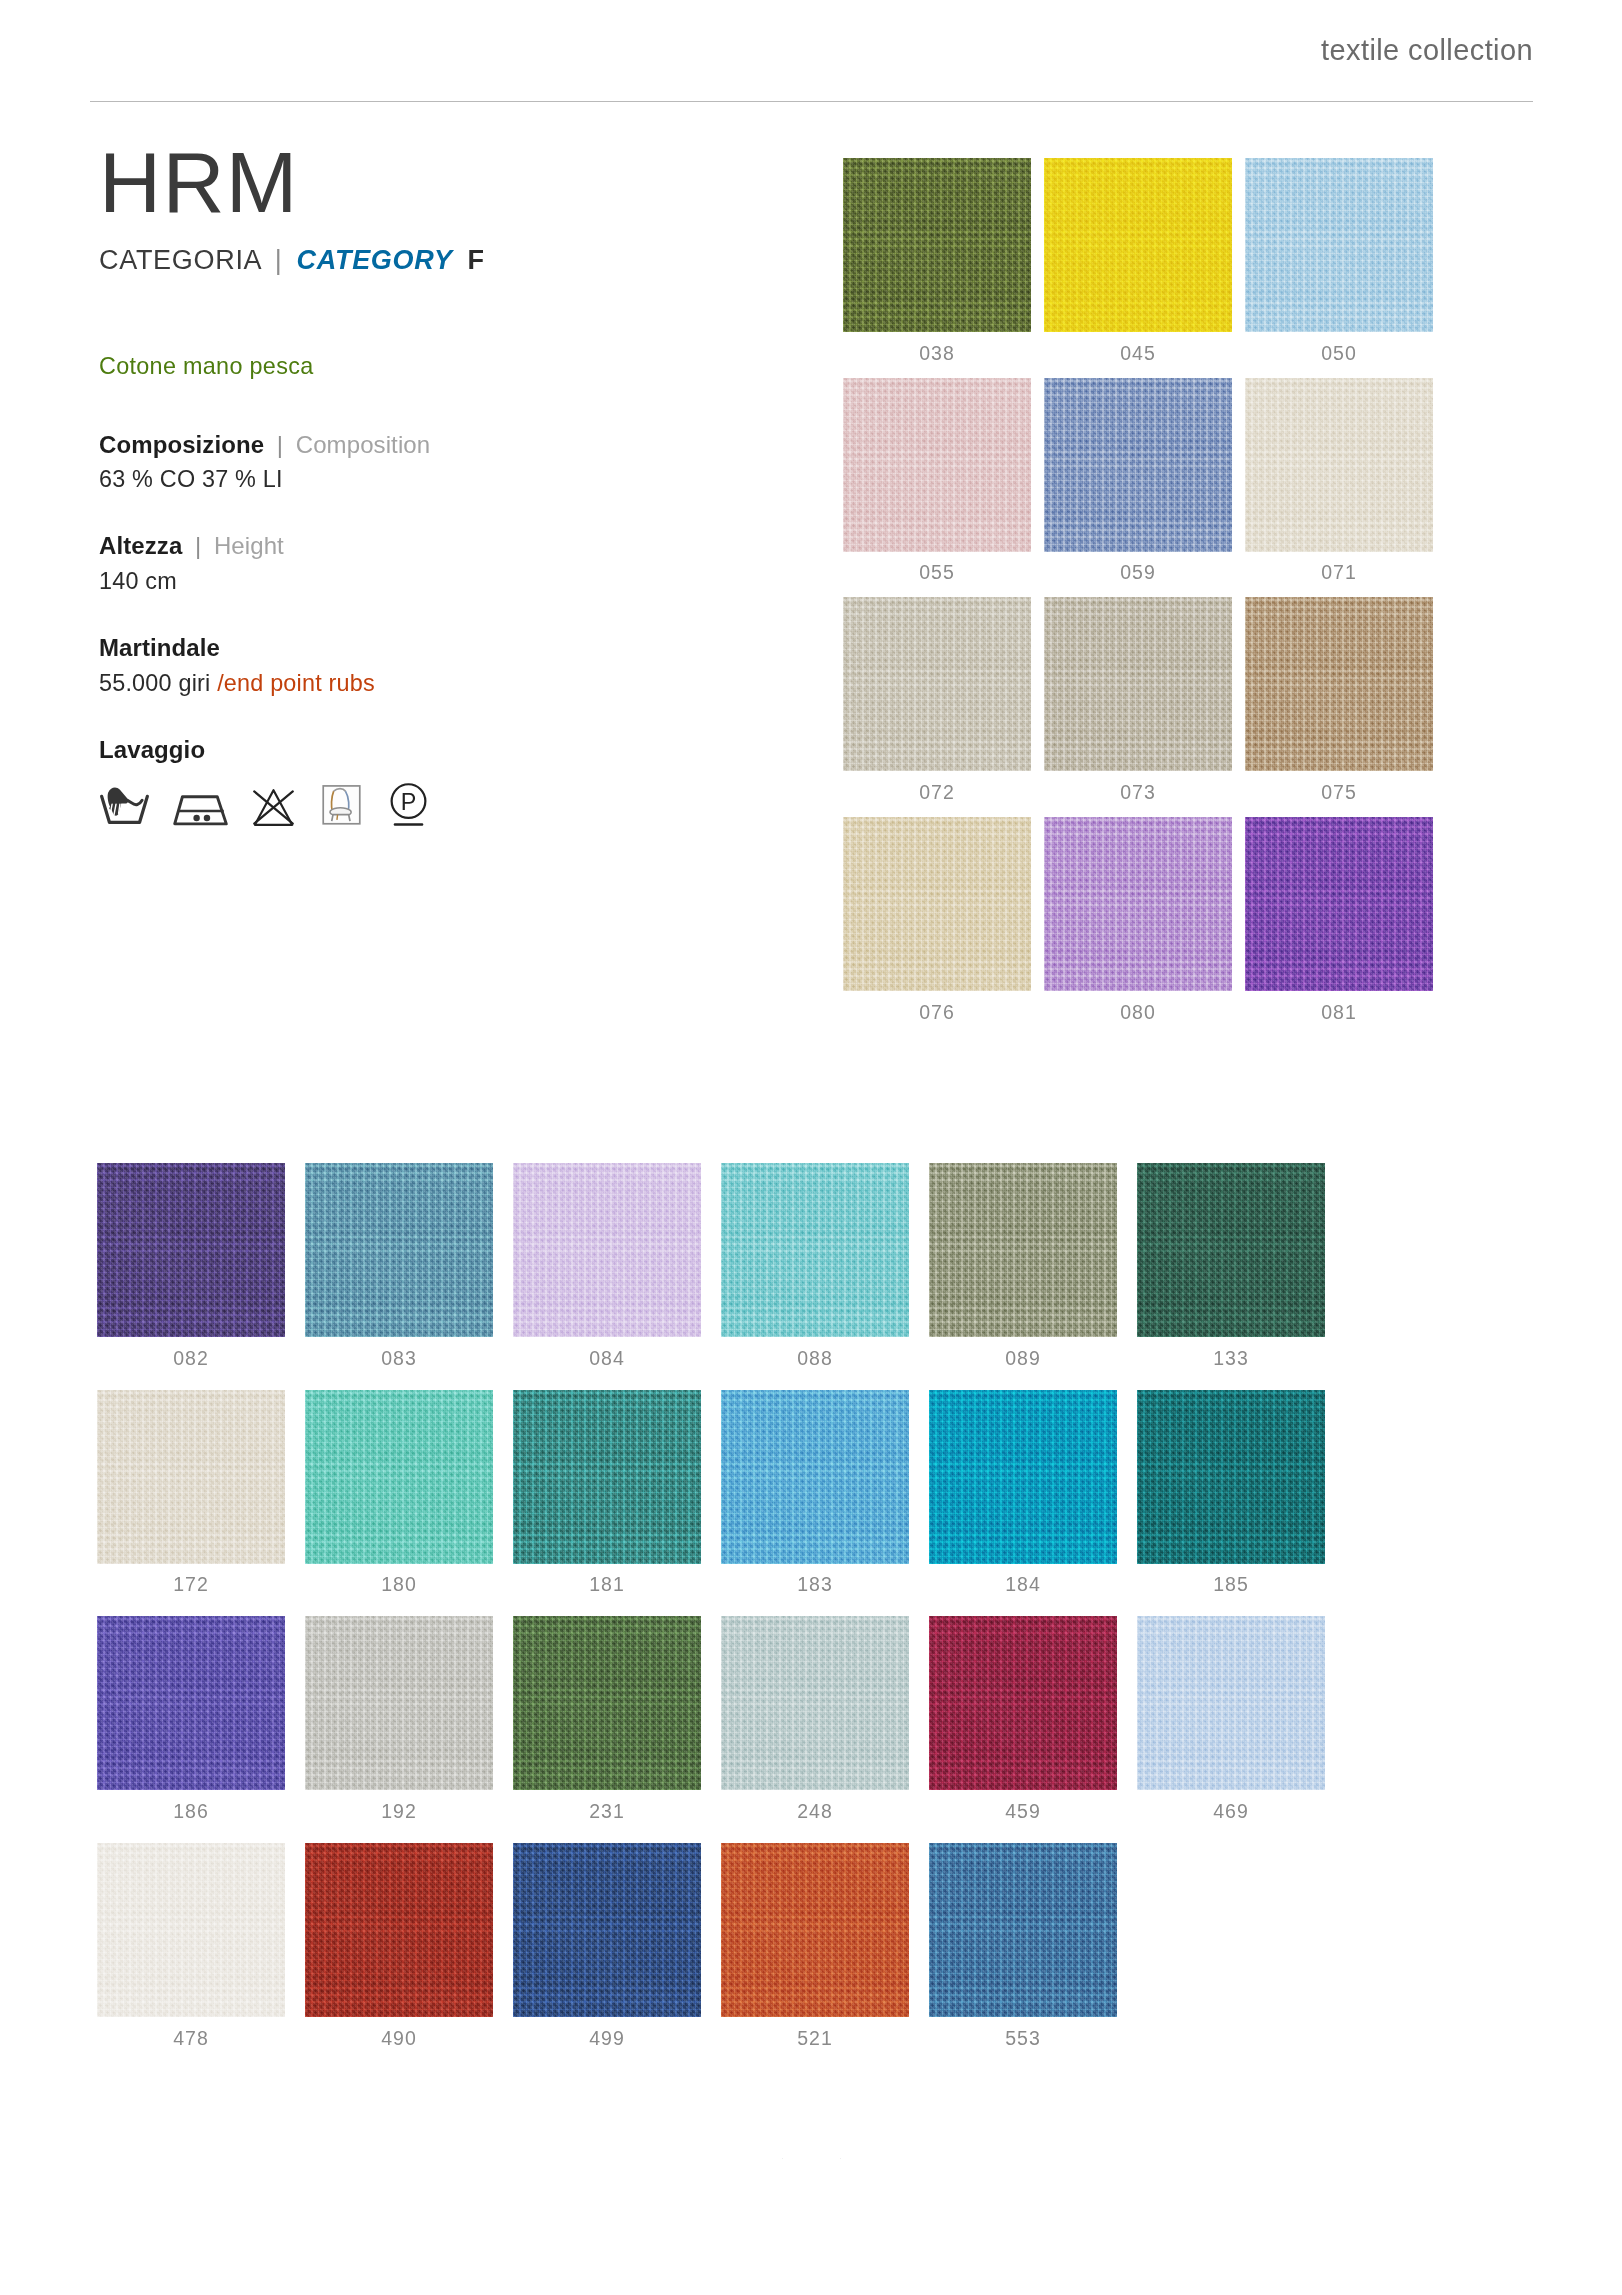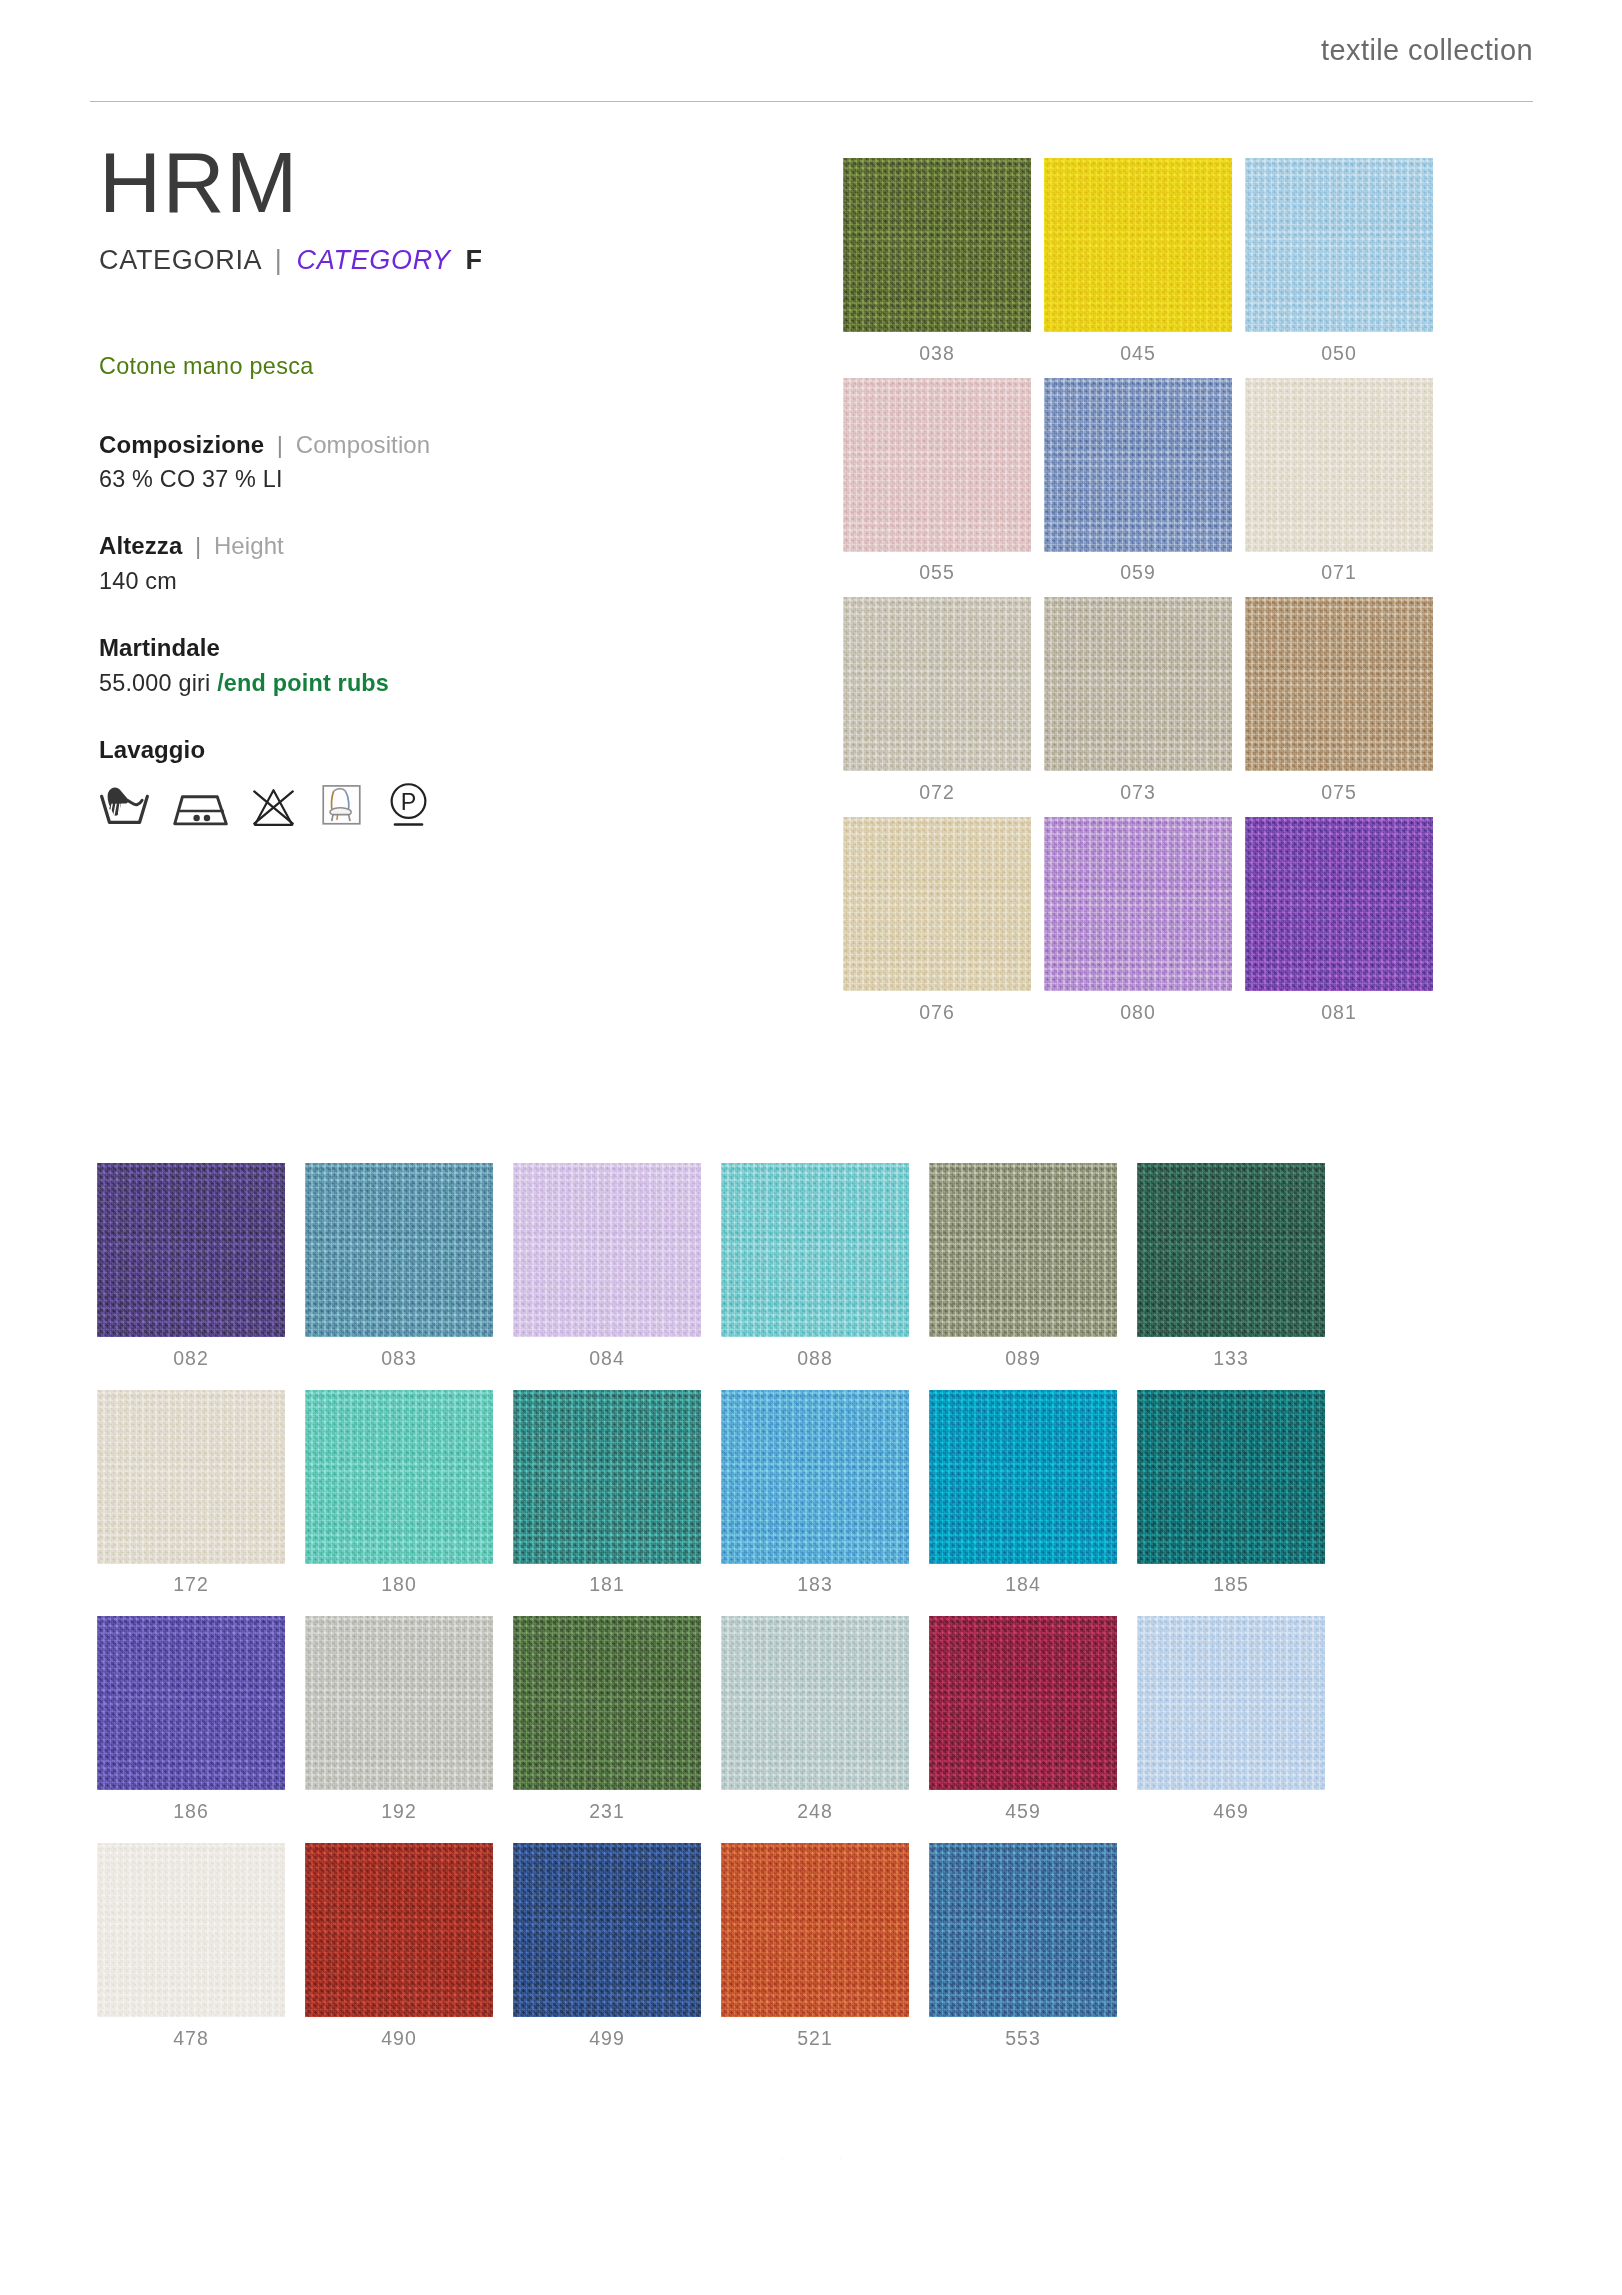--- a/index.html
+++ b/index.html
@@ -65,21 +65,21 @@
   }
 
   .category-line {
     font-size: 27px;
     letter-spacing: 0.7px;
     white-space: nowrap;
     margin-bottom: 77px;
   }
   .cat-it { color: #3b3b3b; font-weight: 400; }
   .pipe { color: #8e8e8e; font-weight: 300; padding: 0 5.8px; }
-  .cat-en { color: #6d28d9; font-weight: 400; font-style: italic; }
+  .cat-en { color: #0369a1; font-weight: 700; font-style: italic; }
   .cat-val { color: #2b2b2b; font-weight: 700; padding-left: 6.5px; }
 
   .hand-note {
     font-size: 23.4px;
     font-weight: 400;
     color: #4d7c0f;
     letter-spacing: 0.3px;
     margin-bottom: 51px;
   }
 
@@ -98,22 +98,22 @@
     font-weight: 300;
   }
   .spec-value {
     font-size: 23.4px;
     font-weight: 400;
     color: #2b2b2b;
     letter-spacing: 0.2px;
     white-space: nowrap;
   }
   .spec-value .sub {
-    color: #15803d;
-    font-weight: 700;
+    color: #c2410c;
+    font-weight: 400;
     margin-top: 24px;
   }
 
   
   .care-row {
     display: flex;
     align-items: flex-end;
     gap: 22px;
     margin-top: 17px;
   }

